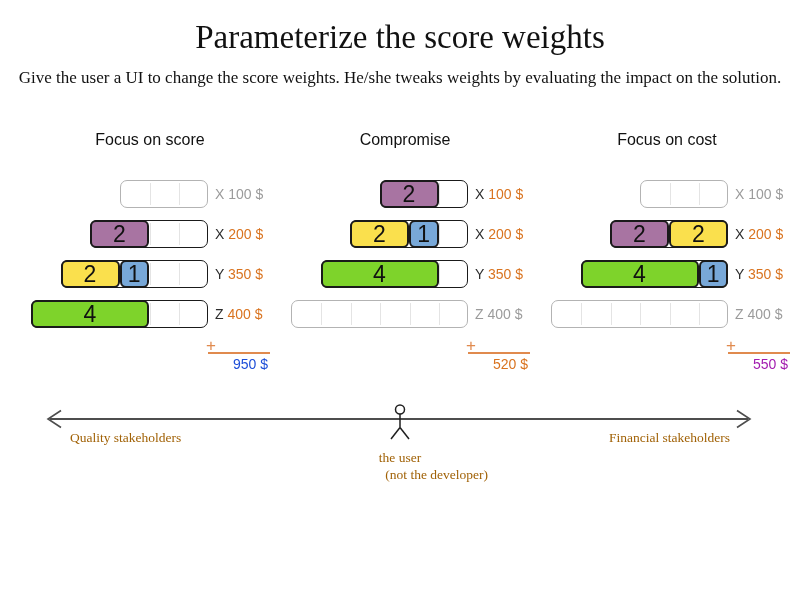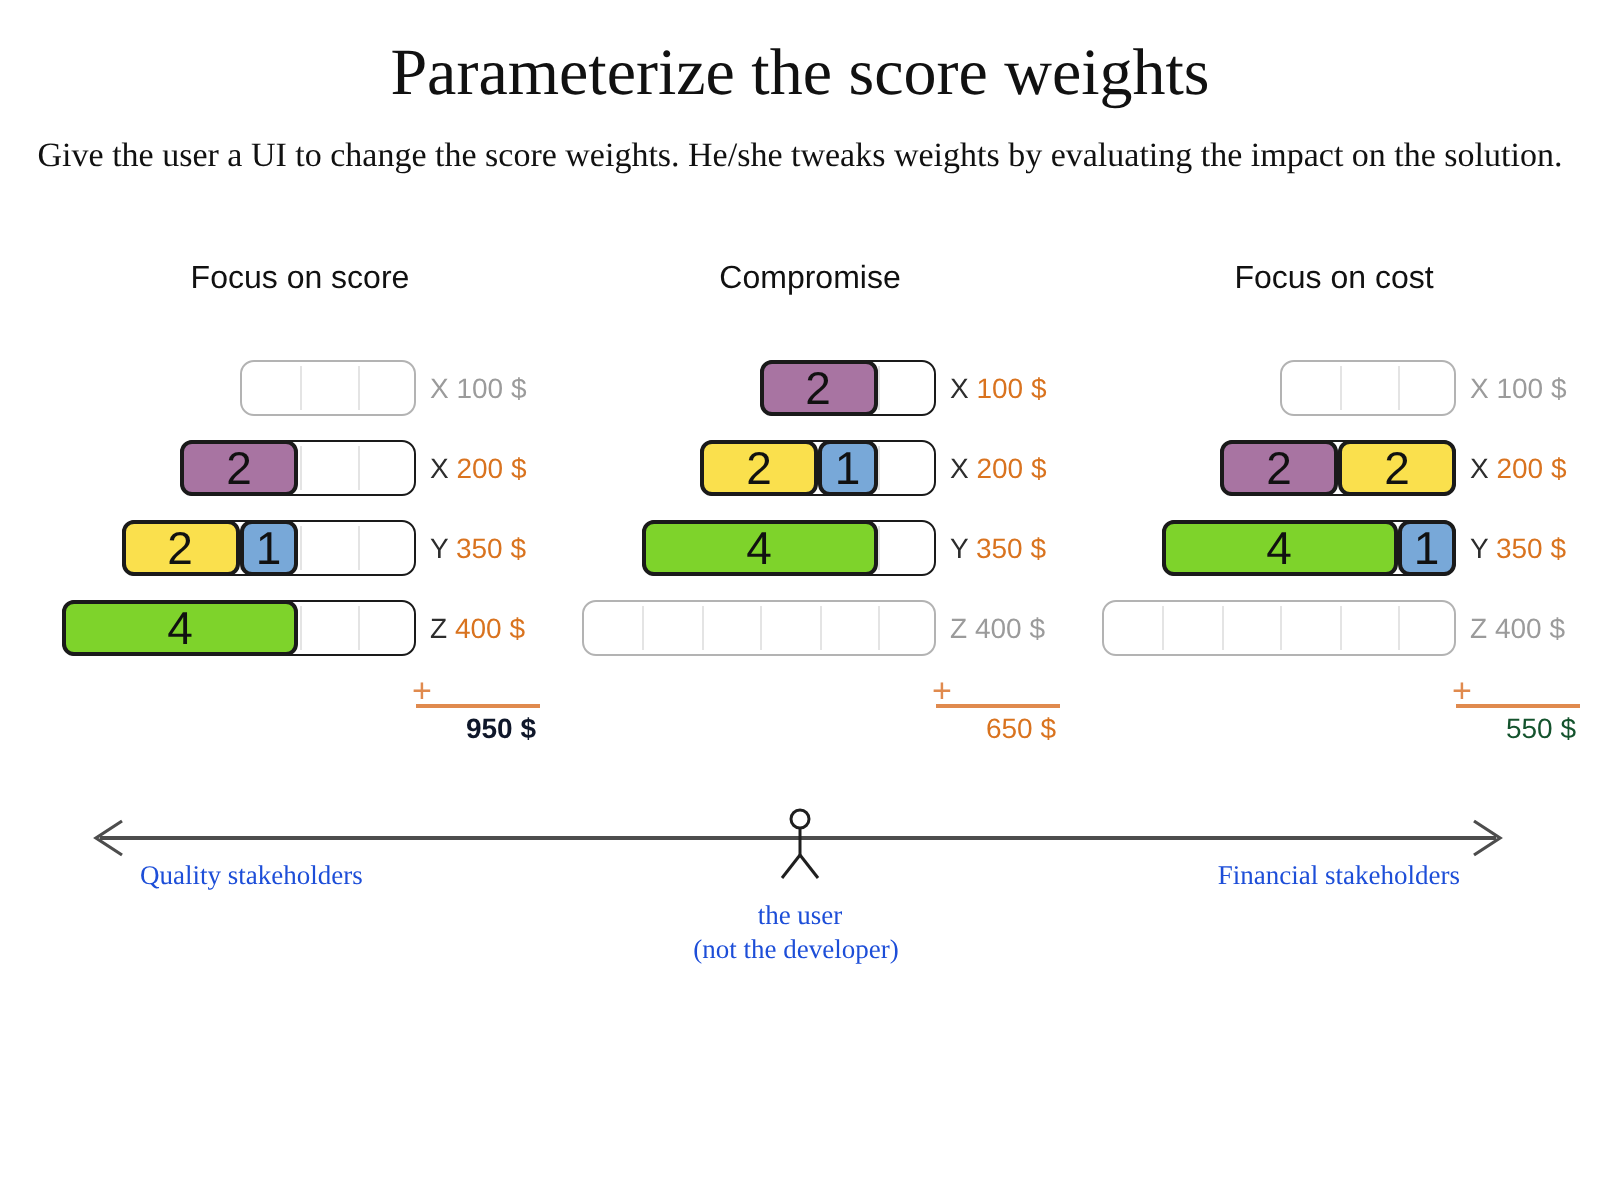--- a/index.html
+++ b/index.html
@@ -11,21 +11,21 @@
   #subtitle{left:0;top:69px;width:800px;text-align:center;font-size:17px;line-height:17px;color:#111;}
   .sc-head{position:absolute;top:130px;width:220px;text-align:center;font-size:16px;line-height:19px;color:#111;}
   .cont{position:absolute;background:#fff;border:1.5px solid #b3b3b3;border-radius:7px;box-sizing:border-box;}
   .divider{position:absolute;top:2px;bottom:2px;width:1px;background:#e4e4e4;}
   .block{position:absolute;border:2px solid #1a1a1a;border-radius:6px;box-sizing:border-box;
          display:flex;align-items:center;justify-content:center;font-size:23px;color:#111;}
   .rowlab{position:absolute;font-size:14px;line-height:16px;white-space:nowrap;}
   .plus{position:absolute;font-size:17px;line-height:17px;width:16px;}
   .sumline{position:absolute;width:62px;height:0;border-top:2px solid #e08a4e;}
   .total{position:absolute;width:60px;text-align:right;font-size:14px;line-height:15px;}
-  .axis-lab{position:absolute;font-size:13.5px;line-height:15px;color:#1d4ed8;}
+  .axis-lab{position:absolute;font-size:13.5px;line-height:15px;color:#a16207;}
   #axis-svg{position:absolute;left:0;top:398px;}
   #axis-svg .ln{stroke:#4d4d4d;stroke-width:2;fill:none;}
   #axis-svg .head{stroke:#4d4d4d;stroke-width:1.6;fill:none;}
   #axis-svg .fig{stroke:#1f1f1f;stroke-width:1.5;fill:none;}
   #axis-svg .figh{stroke:#1f1f1f;stroke-width:1.5;fill:#ffffff;}
 </style>
 </head>
 <body>
 
 <div id="title" class="abs">Parameterize the score weights</div>
@@ -58,21 +58,21 @@
       <div class="divider" style="left: 29px; background: rgb(228, 228, 228);"></div>
       <div class="divider" style="left: 58.5px; background: rgb(228, 228, 228);"></div>
       <div class="divider" style="left: 88px; background: rgb(228, 228, 228);"></div>
       <div class="divider" style="left: 117.5px; background: rgb(228, 228, 228);"></div>
       <div class="divider" style="left: 147px; background: rgb(228, 228, 228);"></div>
     </div>
     <div class="block" style="left: 31px; top: 300px; width: 118px; height: 28px; background: rgb(126, 211, 43);">4</div>
     <div class="rowlab" style="left: 215px; top: 306px;"><span style="color: rgb(45, 45, 45);">Z</span><span style="color: rgb(217, 115, 31);"> 400 $</span></div>
     <div class="plus" style="left: 206px; top: 337px; color: rgb(224, 138, 78);">+</div>
     <div class="sumline" style="left: 208px; top: 352px; border-top-color: rgb(224, 138, 78);"></div>
-    <div class="total" style="left: 208px; top: 357px; color: #0f172a; font-weight: bold;">950 $</div>
+    <div class="total" style="left: 208px; top: 357px; color: #1d4ed8;">950 $</div>
     <div class="sc-head" style="left: 295px;">Compromise</div>
     <div class="cont" style="left: 379.5px; top: 180px; width: 88.5px; height: 28px; border-color: rgb(26, 26, 26); border-width: 1.5px;">
       <div class="divider" style="left: 29px; background: rgb(228, 228, 228);"></div>
       <div class="divider" style="left: 58.5px; background: rgb(228, 228, 228);"></div>
     </div>
     <div class="block" style="left: 379.5px; top: 180px; width: 59px; height: 28px; background: rgb(168, 116, 162);">2</div>
     <div class="rowlab" style="left: 475px; top: 186px;"><span style="color: rgb(45, 45, 45);">X</span><span style="color: rgb(217, 115, 31);"> 100 $</span></div>
     <div class="cont" style="left: 350px; top: 220px; width: 118px; height: 28px; border-color: rgb(26, 26, 26); border-width: 1.5px;">
       <div class="divider" style="left: 29px; background: rgb(228, 228, 228);"></div>
       <div class="divider" style="left: 58.5px; background: rgb(228, 228, 228);"></div>
@@ -92,21 +92,21 @@
     <div class="cont" style="left: 291px; top: 300px; width: 177px; height: 28px; border-color: rgb(179, 179, 179); border-width: 1.3px;">
       <div class="divider" style="left: 29px; background: rgb(228, 228, 228);"></div>
       <div class="divider" style="left: 58.5px; background: rgb(228, 228, 228);"></div>
       <div class="divider" style="left: 88px; background: rgb(228, 228, 228);"></div>
       <div class="divider" style="left: 117.5px; background: rgb(228, 228, 228);"></div>
       <div class="divider" style="left: 147px; background: rgb(228, 228, 228);"></div>
     </div>
     <div class="rowlab" style="left: 475px; top: 306px;"><span style="color: rgb(155, 155, 155);">Z</span><span style="color: rgb(155, 155, 155);"> 400 $</span></div>
     <div class="plus" style="left: 466px; top: 337px; color: rgb(224, 138, 78);">+</div>
     <div class="sumline" style="left: 468px; top: 352px; border-top-color: rgb(224, 138, 78);"></div>
-    <div class="total" style="left: 468px; top: 357px; color: rgb(217, 115, 31);">650 $</div>
+    <div class="total" style="left: 468px; top: 357px; color: rgb(217, 115, 31);">520 $</div>
     <div class="sc-head" style="left: 557px;">Focus on cost</div>
     <div class="cont" style="left: 639.5px; top: 180px; width: 88.5px; height: 28px; border-color: rgb(179, 179, 179); border-width: 1.3px;">
       <div class="divider" style="left: 29px; background: rgb(228, 228, 228);"></div>
       <div class="divider" style="left: 58.5px; background: rgb(228, 228, 228);"></div>
     </div>
     <div class="rowlab" style="left: 735px; top: 186px;"><span style="color: rgb(155, 155, 155);">X</span><span style="color: rgb(155, 155, 155);"> 100 $</span></div>
     <div class="cont" style="left: 610px; top: 220px; width: 118px; height: 28px; border-color: rgb(26, 26, 26); border-width: 1.5px;">
       <div class="divider" style="left: 29px; background: rgb(228, 228, 228);"></div>
       <div class="divider" style="left: 58.5px; background: rgb(228, 228, 228);"></div>
       <div class="divider" style="left: 88px; background: rgb(228, 228, 228);"></div>
@@ -126,31 +126,31 @@
     <div class="cont" style="left: 551px; top: 300px; width: 177px; height: 28px; border-color: rgb(179, 179, 179); border-width: 1.3px;">
       <div class="divider" style="left: 29px; background: rgb(228, 228, 228);"></div>
       <div class="divider" style="left: 58.5px; background: rgb(228, 228, 228);"></div>
       <div class="divider" style="left: 88px; background: rgb(228, 228, 228);"></div>
       <div class="divider" style="left: 117.5px; background: rgb(228, 228, 228);"></div>
       <div class="divider" style="left: 147px; background: rgb(228, 228, 228);"></div>
     </div>
     <div class="rowlab" style="left: 735px; top: 306px;"><span style="color: rgb(155, 155, 155);">Z</span><span style="color: rgb(155, 155, 155);"> 400 $</span></div>
     <div class="plus" style="left: 726px; top: 337px; color: rgb(224, 138, 78);">+</div>
     <div class="sumline" style="left: 728px; top: 352px; border-top-color: rgb(224, 138, 78);"></div>
-    <div class="total" style="left: 728px; top: 357px; color: #14532d;">550 $</div>
+    <div class="total" style="left: 728px; top: 357px; color: #a21caf;">550 $</div>
   </div>
 
 <svg id="axis-svg" width="800" height="60" viewBox="0 0 800 60">
   <line class="ln" x1="50" y1="21" x2="748" y2="21"></line>
   <polyline class="head" points="61,12.5 48,21 61,29.5"></polyline>
   <polyline class="head" points="737,12.5 750,21 737,29.5"></polyline>
   <g>
     <circle class="figh" cx="400" cy="11.5" r="4.5"></circle>
     <line class="fig" x1="400" y1="16" x2="400" y2="29.5"></line>
     <line class="fig" x1="400" y1="29.5" x2="391" y2="41"></line>
     <line class="fig" x1="400" y1="29.5" x2="409" y2="41"></line>
   </g>
 </svg>
 
 <div class="axis-lab abs" style="left:70px;top:430px;">Quality stakeholders</div>
 <div class="axis-lab abs" style="right:70px;top:430px;text-align:right;">Financial stakeholders</div>
 <div class="axis-lab abs" style="left:300px;top:450px;width:200px;text-align:center;">the user</div>
-<div class="axis-lab abs" style="left:298px;top:467px;width:200px;text-align:center;">(not the developer)</div>
+<div class="axis-lab abs" style="left:288px;top:467px;width:200px;text-align:right;">(not the developer)</div>
 
 </body></html>

